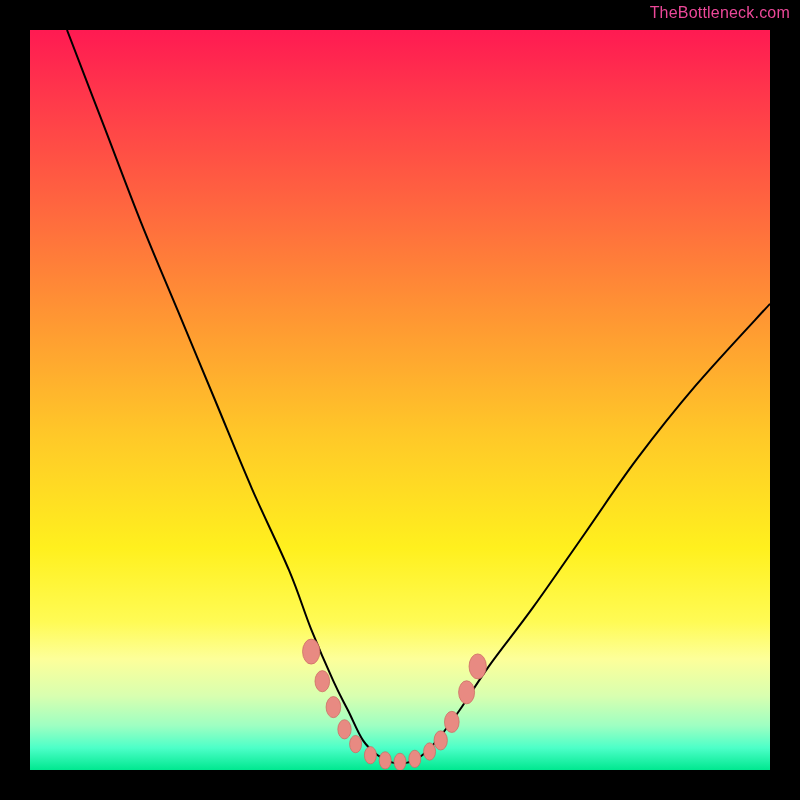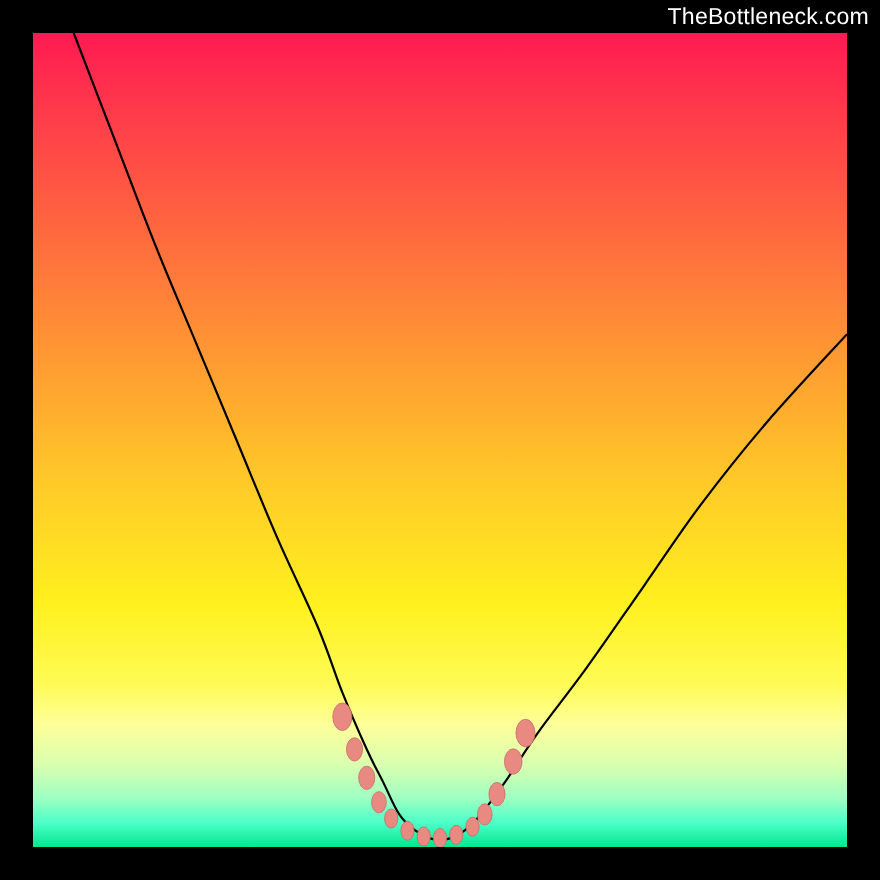--- a/index.html
+++ b/index.html
@@ -36,22 +36,22 @@
       #d8ffb0 90%,
       #9effc2 94%,
       #4dffc8 97%,
       #00e890 100%
     );
   }
   .watermark {
     position: absolute;
     top: 4px;
     right: 10px;
-    color: #ffffff;
-    font-size: 21px;
+    color: #ec4899;
+    font-size: 16px;
     letter-spacing: 0.2px;
     font-weight: 400;
   }
   svg.curve {
     position: absolute;
     left: 0; top: 0;
     width: 740px;
     height: 740px;
   }
 </style>

